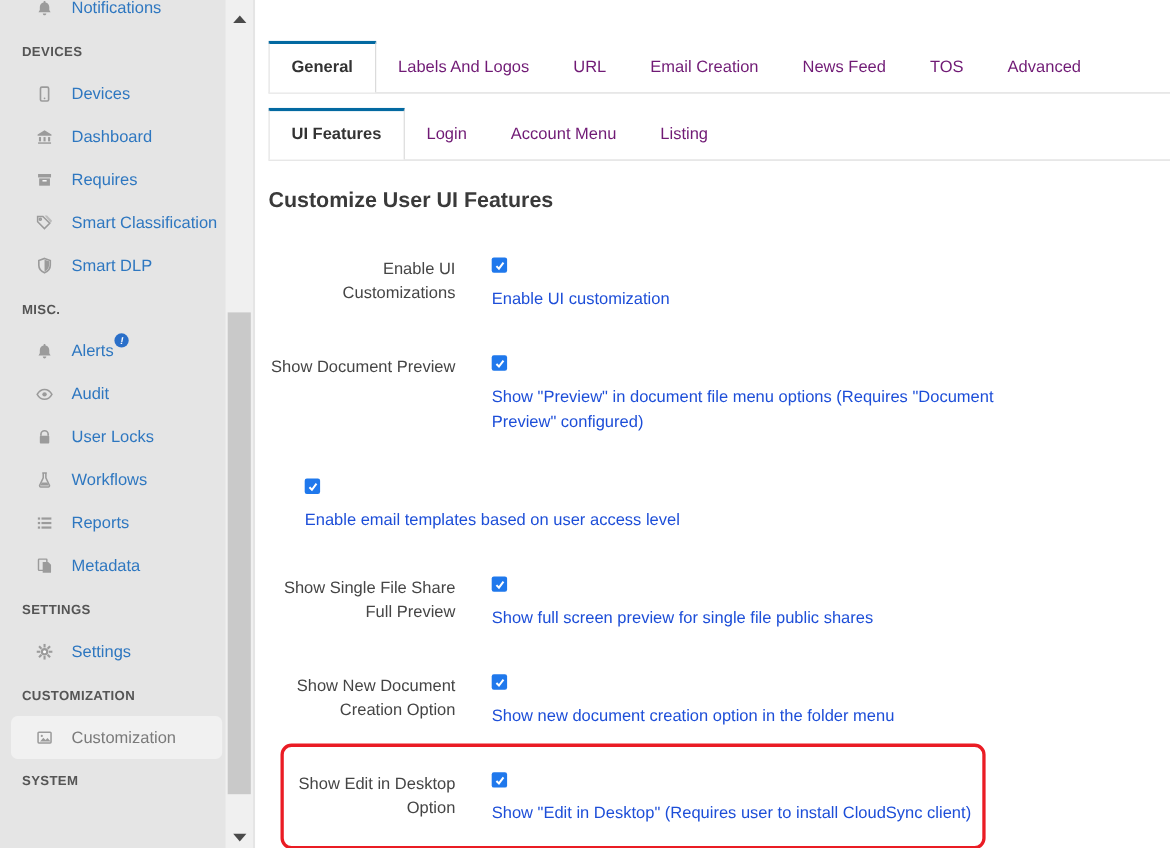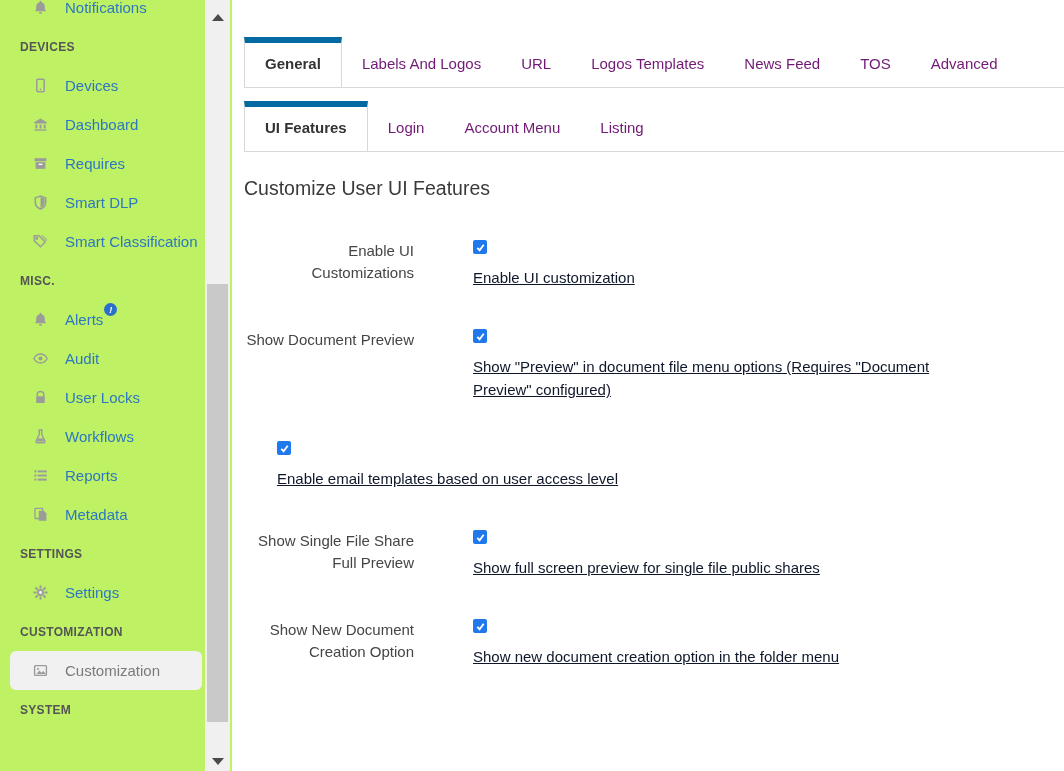--- a/index.html
+++ b/index.html
@@ -1,21 +1,21 @@
 <!DOCTYPE html>
 <html><head>
 <meta charset="utf-8">
 <style>
   * { margin:0; padding:0; box-sizing:border-box; }
   html,body { width:1064px; height:771px; overflow:hidden; background:#fff;
               font-family:"Liberation Sans", sans-serif; }
   .app { position:relative; width:1064px; height:771px; }
 
   
-  .sidebar { position:absolute; left:0; top:0; width:232px; height:771px; background:#bef264; overflow:hidden; }
+  .sidebar { position:absolute; left:0; top:0; width:232px; height:771px; background:#e5e5e5; overflow:hidden; }
   .side-list { margin-top:-12px; padding-right:30px; }
   .side-header { height:39px; display:flex; align-items:center; padding-left:20px;
                  font-size:12px; font-weight:bold; color:#555; letter-spacing:.3px; }
   .side-item { height:39px; display:flex; align-items:center; padding-left:32px; cursor:pointer; }
   .side-item .icn { width:17px; height:17px; margin-right:16px; flex:0 0 17px; }
   .side-item .lbl { font-size:15px; color:#2e77c0; white-space:nowrap; position:relative; }
   .side-item.selected { background:#f1f1f1; border-radius:6px; margin-left:10px; padding-left:22px; }
   .side-item.selected .lbl { color:#7a7a7a; }
   .badge { position:absolute; top:-8px; right:-14px; width:13px; height:13px; border-radius:50%;
            background:#2a6fc9; color:#fff; font-size:9px; font-weight:bold; font-style:italic;
@@ -31,33 +31,33 @@
                border-top:7px solid #4a4a4a; }
   .sthumb { position:absolute; left:2px; right:2px; top:284px; height:438px; background:#c9c9c9; }
 
   
   .main { position:absolute; left:232px; top:0; width:832px; height:771px; background:#fff;
           padding:37px 0 0 12px; }
   .tabbar { display:flex; align-items:flex-end; border-bottom:1px solid #d8d8d8;
             white-space:nowrap; overflow:hidden; }
   .tab { font-size:15px; color:#701a75; padding:14px 20px 15px; cursor:pointer; }
   .tab.active { font-weight:bold; color:#333; background:#fff;
-                border:1px solid #d8d8d8; border-top:6px solid #0369a1; border-bottom:none;
+                border:1px solid #d8d8d8; border-top:3px solid #0369a1; border-bottom:none;
                 margin-bottom:-1px; padding:12px 20px 16px; }
   .tabbar.sub { margin-top:13px; }
 
-  .page-title { margin-top:25px; font-size:19.5px; font-weight:400; color:#3a3a3a; }
+  .page-title { margin-top:25px; font-size:19.5px; font-weight:700; color:#3a3a3a; }
 
   .form { margin-top:40px; }
-  .frow { display:flex; margin-bottom:40px; position:relative;gap:26px; }
+  .frow { display:flex; margin-bottom:40px; position:relative; }
   .frow-label { width:170px; text-align:right; font-size:15px; color:#454545; line-height:22px; }
   .frow-ctl { margin-left:33px; max-width:505px; }
   .cbx { width:14px; height:14px; background:#1f78ec; border-radius:2px;
          display:flex; align-items:center; justify-content:center; cursor:pointer; }
-  .help { margin-top:12px; font-size:15px; color:#0f172a; line-height:23px;text-decoration:underline; }
+  .help { margin-top:12px; font-size:15px; color:#1d4ed8; line-height:23px; }
   .red-ring { position:absolute; left:11px; top:-26px; width:641px; height:96px;
               border:3px solid #ea1c24; border-radius:10px; pointer-events:none; }
   .ic-stroke { fill:none; stroke:#9b9b9b; }
 </style>
 </head>
 <body>
 
 <div class="app">
 
   <aside class="sidebar">
@@ -96,34 +96,34 @@
             <g fill="#9b9b9b">
               <rect x="2.6" y="3.2" width="11.8" height="3.1"></rect>
               <rect x="3.6" y="7.2" width="9.8" height="6.6"></rect>
             </g>
             <rect x="6.6" y="8.7" width="3.8" height="1.3" fill="#fff"></rect>
           </svg>
         <span class="lbl">Requires</span>
       </div>
       <div class="side-item">
         <svg class="icn" viewBox="0 0 17 17">
-            <path class="ic-stroke" stroke-width="1.5" d="M8.5 2l5.2 1.9v4.3c0 3.1-2 5.5-5.2 6.8-3.2-1.3-5.2-3.7-5.2-6.8V3.9z"></path>
-            <path fill="#9b9b9b" d="M8.5 3.1v10.8c2.4-1.2 4.1-3.1 4.1-5.7V4.6z"></path>
-          </svg>
-        <span class="lbl">Smart DLP</span>
-      </div>
-      <div class="side-item">
-        <svg class="icn" viewBox="0 0 17 17">
             <path fill="#9b9b9b" opacity=".55" d="M8.6 2h2.2l4.6 4.6-1.2 2.2z"></path>
             <g class="ic-stroke" stroke-width="1.4">
               <path d="M2.2 7.6V2.8h4.8l6.2 6.2-4.8 4.8z"></path>
               <circle cx="4.7" cy="5.3" r=".9"></circle>
             </g>
           </svg>
         <span class="lbl">Smart Classification</span>
+      </div>
+      <div class="side-item">
+        <svg class="icn" viewBox="0 0 17 17">
+            <path class="ic-stroke" stroke-width="1.5" d="M8.5 2l5.2 1.9v4.3c0 3.1-2 5.5-5.2 6.8-3.2-1.3-5.2-3.7-5.2-6.8V3.9z"></path>
+            <path fill="#9b9b9b" d="M8.5 3.1v10.8c2.4-1.2 4.1-3.1 4.1-5.7V4.6z"></path>
+          </svg>
+        <span class="lbl">Smart DLP</span>
       </div>
 
       <div class="side-header">MISC.</div>
       <div class="side-item">
         <svg class="icn" viewBox="0 0 17 17">
             <path fill="#9b9b9b" d="M8.5 1.8c.5 0 .9.4.9.9v.5c2 .4 3.4 2.1 3.4 4.2v2.8l1.2 2H3l1.2-2V7.4c0-2.1 1.4-3.8 3.4-4.2v-.5c0-.5.4-.9.9-.9zM6.9 13.2h3.2c0 .9-.7 1.6-1.6 1.6s-1.6-.7-1.6-1.6z"></path>
           </svg>
         <span class="lbl"><span>Alerts</span><span class="badge">!</span></span>
       </div>
       <div class="side-item">
@@ -207,21 +207,21 @@
       <div class="sarrow-down"></div>
     </div>
   </aside>
 
   <main class="main">
 
     <div class="tabbar">
       <div class="tab active">General</div>
       <div class="tab">Labels And Logos</div>
       <div class="tab">URL</div>
-      <div class="tab">Logos Templates</div>
+      <div class="tab">Email Creation</div>
       <div class="tab">News Feed</div>
       <div class="tab">TOS</div>
       <div class="tab">Advanced</div>
     </div>
 
     <div class="tabbar sub">
       <div class="tab active">UI Features</div>
       <div class="tab">Login</div>
       <div class="tab">Account Menu</div>
       <div class="tab">Listing</div>
@@ -283,16 +283,28 @@
         <div class="frow-ctl">
           <div class="cbx">
               <svg width="11" height="11" viewBox="0 0 12 12">
                 <path d="M2.5 6.5l2.5 2.5 4.5-6" fill="none" stroke="#fff" stroke-width="2"></path>
               </svg>
             </div>
           <div class="help">Show new document creation option in the folder menu</div>
         </div>
       </div>
 
+      <div class="frow">
+        <div class="red-ring"></div>
+        <div class="frow-label">Show Edit in Desktop Option</div>
+        <div class="frow-ctl">
+          <div class="cbx">
+              <svg width="11" height="11" viewBox="0 0 12 12">
+                <path d="M2.5 6.5l2.5 2.5 4.5-6" fill="none" stroke="#fff" stroke-width="2"></path>
+              </svg>
+            </div>
+          <div class="help">Show "Edit in Desktop" (Requires user to install CloudSync client)</div>
+        </div>
+      </div>
 
     </div>
   </main>
 </div>
 
 </body></html>

